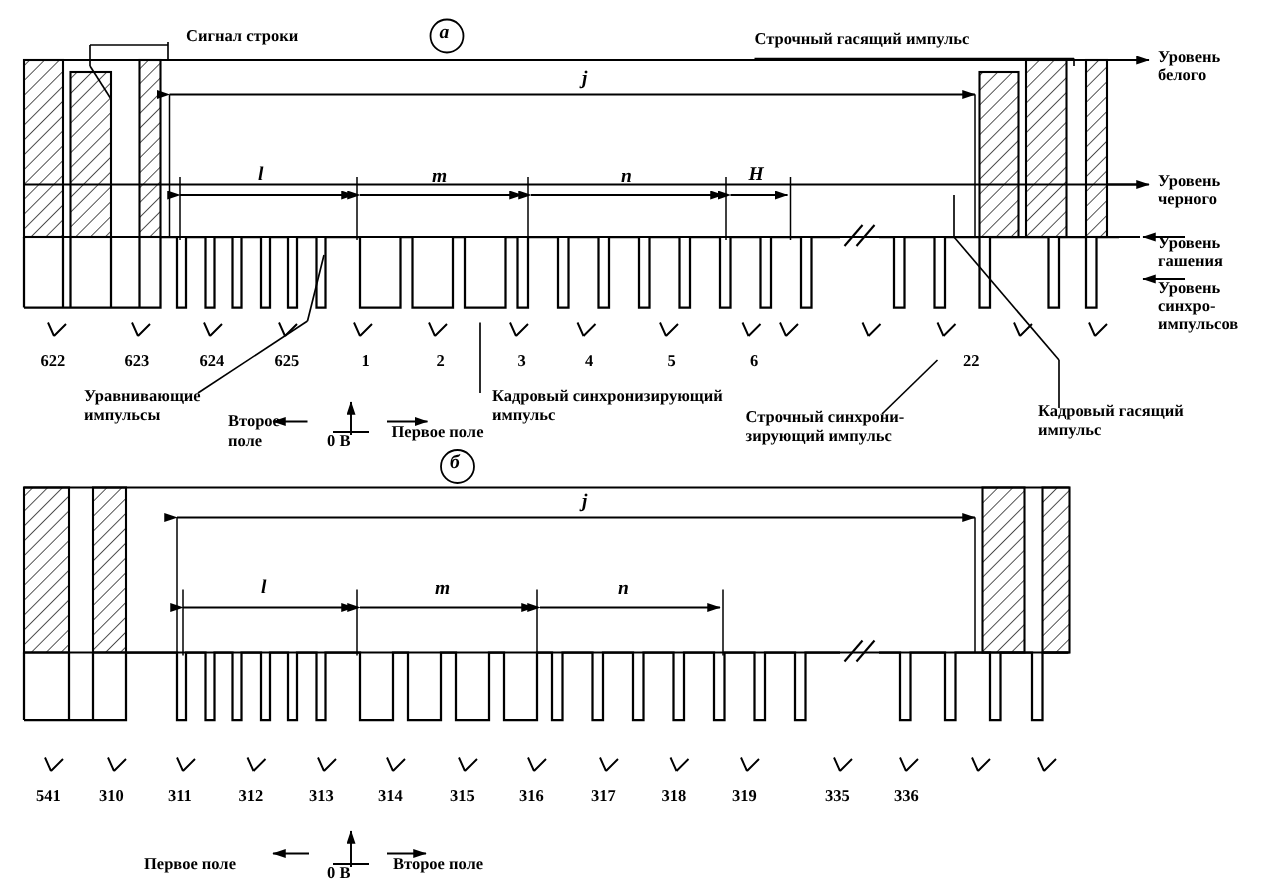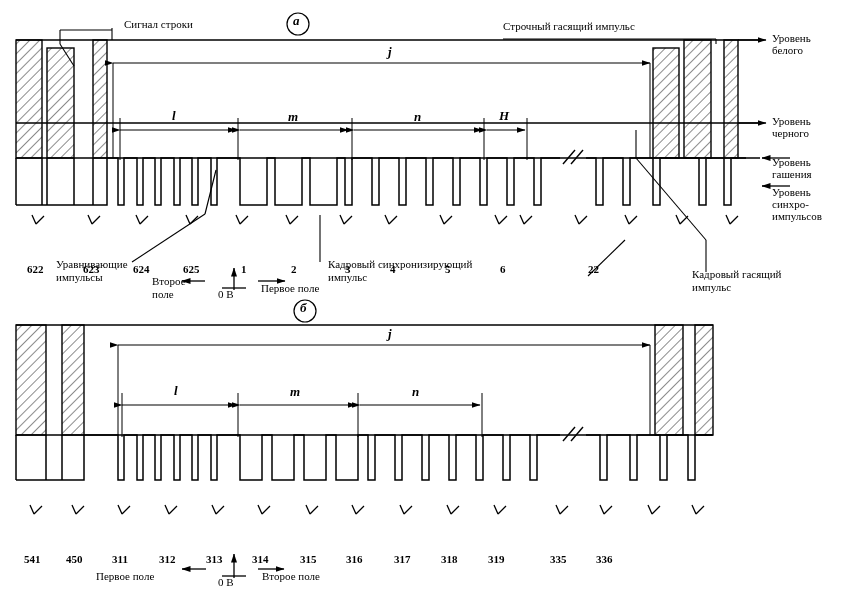--- a/index.html
+++ b/index.html
@@ -23,30 +23,29 @@
   }
   svg#diagram {
     position: absolute;
     left: 0; top: 0;
     width: 858px;
     height: 595px;
   }
   .lbl {
     position: absolute;
     font-family: "Liberation Serif", serif;
-    font-weight: normal;
+    font-weight: bold;
     font-size: 11px;
     line-height: 12px;
     color: #000;
     white-space: pre;
   }
   .lbl.num {
     font-weight: bold;
     font-size: 11px;
-    margin-top: 28px;
   }
   .lbl.ital {
     font-style: italic;
     font-weight: bold;
     font-size: 13px;
   }
 </style>
 </head>
 <body>
 
@@ -326,42 +325,44 @@
 <div class="lbl num" style="left:27px; top:235px;">622</div>
 <div class="lbl num" style="left:83px; top:235px;">623</div>
 <div class="lbl num" style="left:133px; top:235px;">624</div>
 <div class="lbl num" style="left:183px; top:235px;">625</div>
 <div class="lbl num" style="left:241px; top:235px;">1</div>
 <div class="lbl num" style="left:291px; top:235px;">2</div>
 <div class="lbl num" style="left:345px; top:235px;">3</div>
 <div class="lbl num" style="left:390px; top:235px;">4</div>
 <div class="lbl num" style="left:445px; top:235px;">5</div>
 <div class="lbl num" style="left:500px; top:235px;">6</div>
-<div class="lbl num" style="left:588px; top:235px;">22</div>
+<div class="lbl num" style="left:642px; top:235px;">22</div>
 
 <div class="lbl" style="left:56px; top:258px; white-space:pre-line; line-height:13px;">Уравнивающие
 импульсы</div>
 <div class="lbl" style="left:328px; top:258px; white-space:pre-line; line-height:13px;">Кадровый синхронизирующий
 импульс</div>
+<div class="lbl" style="left:497px; top:272px; white-space:pre-line; line-height:13px;">Строчный  синхрони-
+зирующий импульс</div>
 <div class="lbl" style="left:692px; top:268px; white-space:pre-line; line-height:13px;">Кадровый гасящий
 импульс</div>
 
 <div class="lbl" style="left:152px; top:275px; white-space:pre-line; line-height:13px;">Второе
 поле</div>
 <div class="lbl" style="left:218px; top:288px;">0 В</div>
 <div class="lbl" style="left:261px; top:282px;">Первое поле</div>
 
 <div class="lbl ital" style="left:300px; top:302px;">б</div>
 <div class="lbl ital" style="left:388px; top:328px;">j</div>
 <div class="lbl ital" style="left:174px; top:385px;">l</div>
 <div class="lbl ital" style="left:290px; top:386px;">m</div>
 <div class="lbl ital" style="left:412px; top:386px;">n</div>
 
 <div class="lbl num" style="left:24px; top:525px;">541</div>
-<div class="lbl num" style="left:66px; top:525px;">450</div>
+<div class="lbl num" style="left:66px; top:525px;">310</div>
 <div class="lbl num" style="left:112px; top:525px;text-align:center;">311</div>
 <div class="lbl num" style="left:159px; top:525px;">312</div>
 <div class="lbl num" style="left:206px; top:525px;">313</div>
 <div class="lbl num" style="left:252px; top:525px;">314</div>
 <div class="lbl num" style="left:300px; top:525px;">315</div>
 <div class="lbl num" style="left:346px; top:525px;">316</div>
 <div class="lbl num" style="left:394px; top:525px;">317</div>
 <div class="lbl num" style="left:441px; top:525px;">318</div>
 <div class="lbl num" style="left:488px; top:525px;">319</div>
 <div class="lbl num" style="left:550px; top:525px;">335</div>

